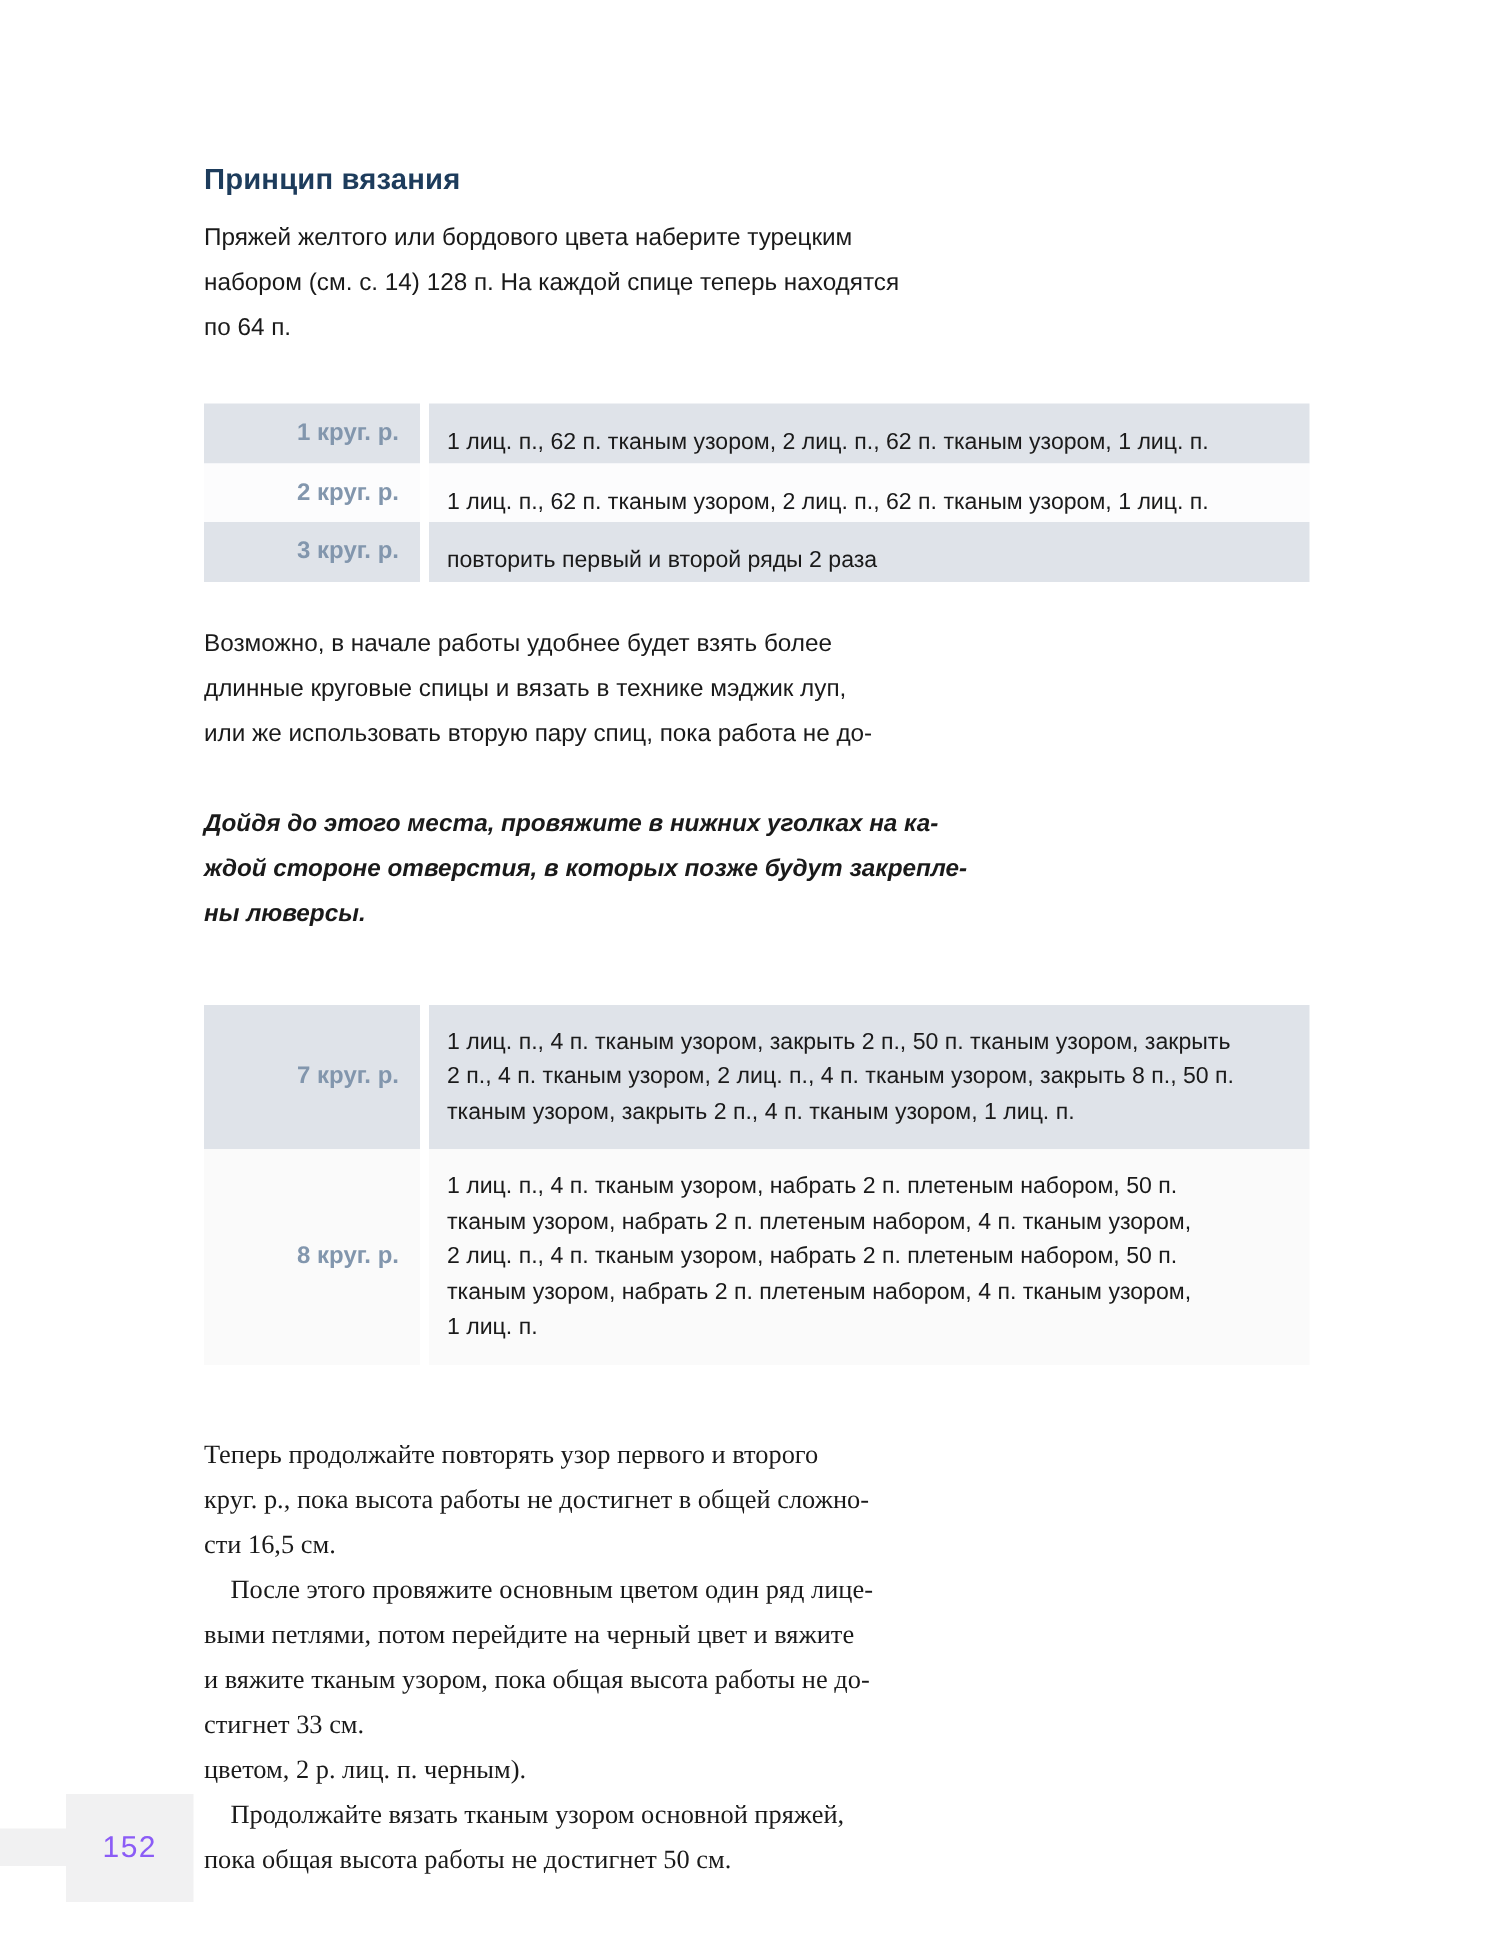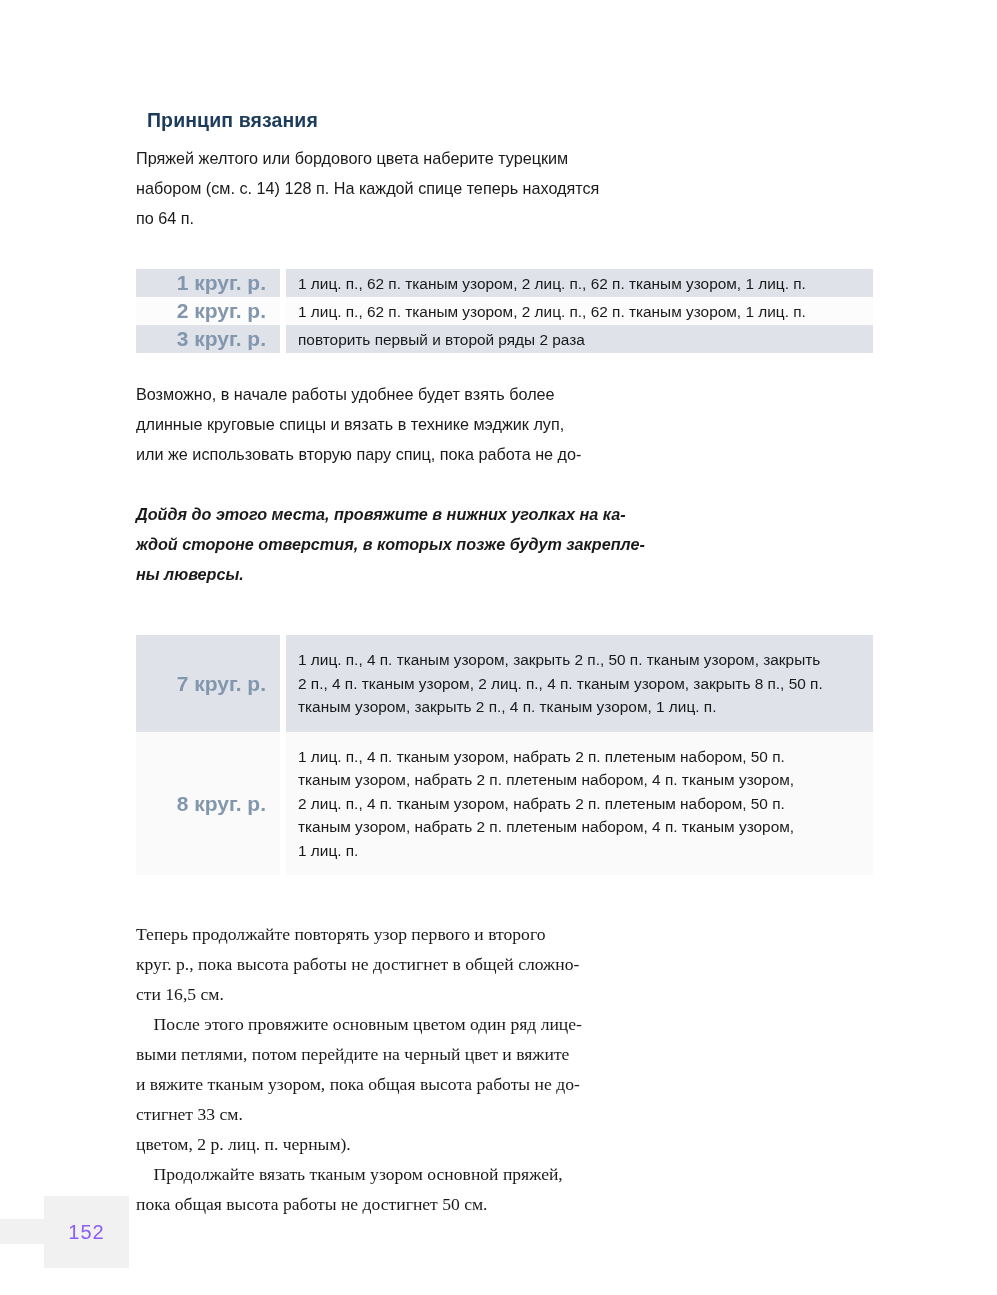--- a/index.html
+++ b/index.html
@@ -31,21 +31,21 @@
     width: 740px;
   }
 
   
   .heading {
     font-family: "Liberation Sans", "DejaVu Sans", sans-serif;
     font-size: 19.5px;
     font-weight: bold;
     color: #1d3c5c;
     letter-spacing: 0.1px;
-    margin: 0 0 11px 11px;
+    margin: 0 0 11px 0;
     line-height: 1.25;
   }
 
   
   .para {
     font-family: "Liberation Sans", "DejaVu Sans", sans-serif;
     font-size: 16.2px;
     line-height: 30px;
     color: #1a1a1a;
     margin: 0;
@@ -82,21 +82,21 @@
 
   .ptable td {
     padding: 0;
     vertical-align: middle;
   }
 
   .ptable .lbl {
     width: 130px;
     text-align: right;
     font-family: "Liberation Sans", "DejaVu Sans", sans-serif;
-    font-size: 21px;
+    font-size: 16px;
     font-weight: bold;
     color: #8296ad;
     padding-right: 14px;
     white-space: nowrap;
   }
 
   .ptable .gap {
     width: 6px;
     background: #ffffff !important;
   }
@@ -114,21 +114,21 @@
     white-space: pre;
   }
 
   
   tr.tint-dark   > td { background: #dfe3e9; }
   tr.tint-light  > td { background: #fcfcfd; }
   tr.tint-pale   > td { background: #fafafa; }
 
   
   .t1 tr { height: 28px; }
-  .t1 .val { padding-top: 2px; padding-bottom: 2px; margin-top: 35px; }
+  .t1 .val { padding-top: 14px; padding-bottom: 2px; margin-top: 35px; }
 
   
   .t2 .val { padding-top: 13px; padding-bottom: 13px; }
   .t2 .lbl { padding-right: 14px; }
 
   
   .folio-box {
     position: absolute;
     left: 44px;
     top: 1196px;

